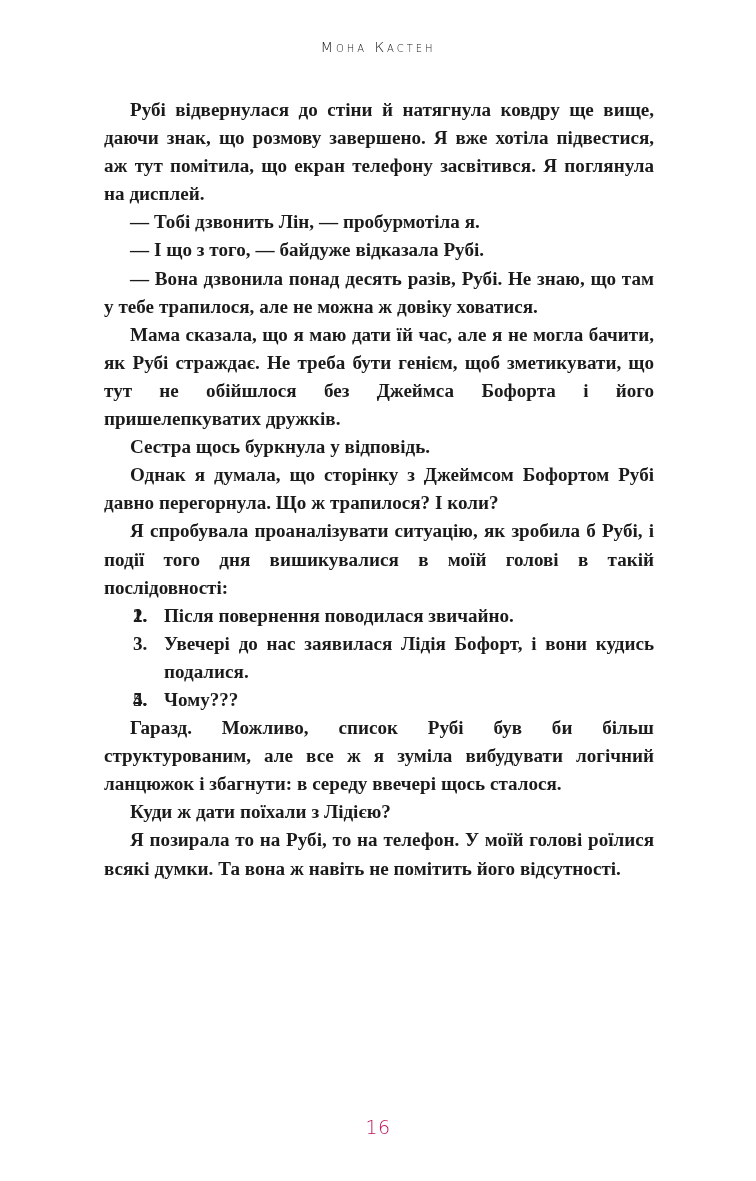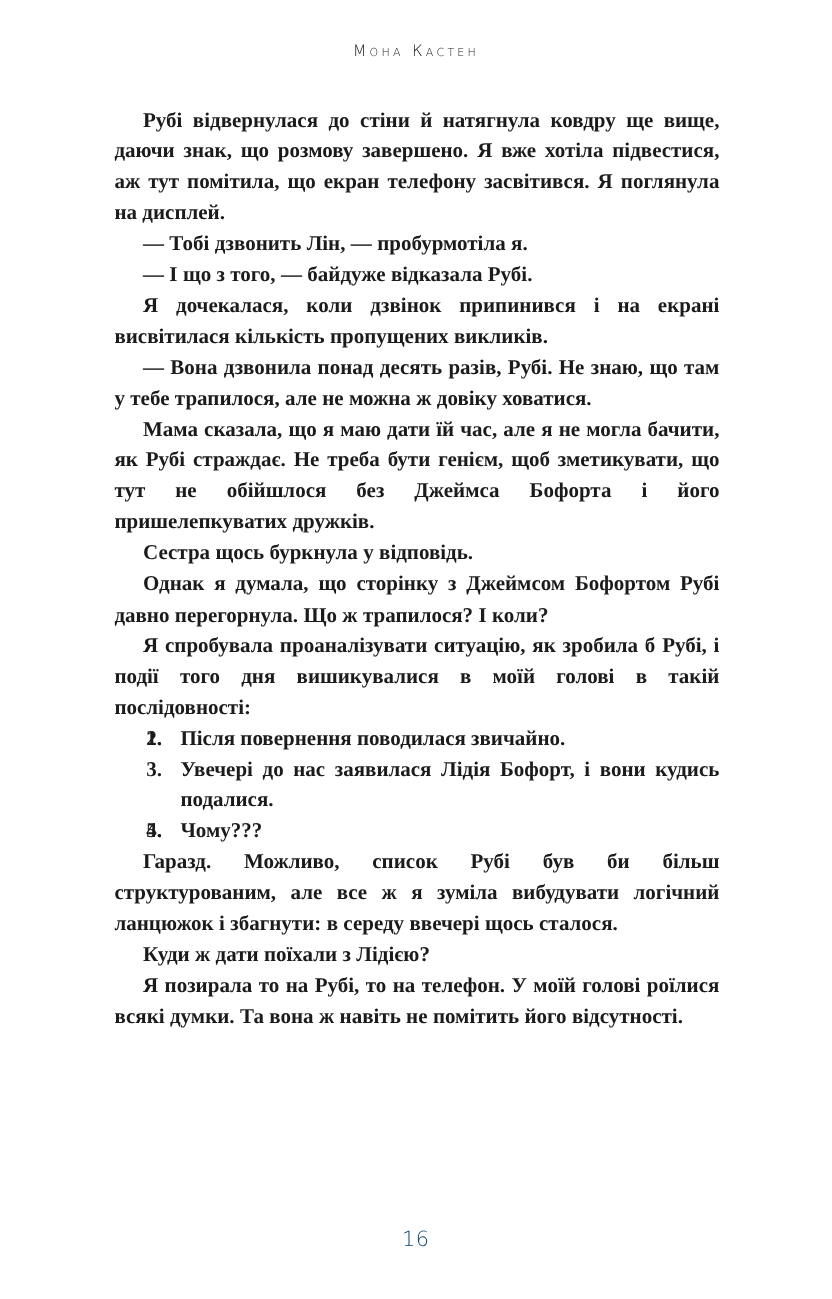--- a/index.html
+++ b/index.html
@@ -100,40 +100,39 @@
   
   .folio {
     position: absolute;
     top: 1116px;
     left: 0;
     width: 756px;
     text-align: center;
     font-family: "DejaVu Sans", "Liberation Sans", sans-serif;
     font-size: 19px;
     font-weight: 300;
-    color: #0c4a6e;
+    color: #be185d;
     letter-spacing: 0.5px;
   }
 </style>
 </head>
 <body>
 
 <div class="page">
 
   <div class="running-head">Мона Кастен</div>
 
   <div class="text-block">
 
     <p class="para">Рубі відвернулася до стіни й натягнула ковдру ще вище, даючи знак, що розмову завершено. Я вже хотіла підвестися, аж тут помітила, що екран телефону засвітився. Я поглянула на дисплей.</p>
 
     <p class="para short">— Тобі дзвонить Лін, — пробурмотіла я.</p>
 
     <p class="para short">— І що з того, — байдуже відказала Рубі.</p>
 
-    <p class="para">Я дочекалася, коли дзвінок припинився і на екрані висвітилася кількість пропущених викликів.</p>
 
     <p class="para">— Вона дзвонила понад десять разів, Рубі. Не знаю, що там у тебе трапилося, але не можна ж довіку ховатися.</p>
 
     <p class="para">Мама сказала, що я маю дати їй час, але я не могла бачити, як Рубі страждає. Не треба бути генієм, щоб зметикувати, що тут не обійшлося без Джеймса Бофорта і його пришелепкуватих дружків.</p>
 
     <p class="para short">Сестра щось буркнула у відповідь.</p>
 
     <p class="para">Однак я думала, що сторінку з Джеймсом Бофортом Рубі давно перегорнула. Що ж трапилося? І коли?</p>
 
     <p class="para">Я спробувала проаналізувати ситуацію, як зробила б Рубі, і події того дня вишикувалися в моїй голові в такій послідовності:</p>

